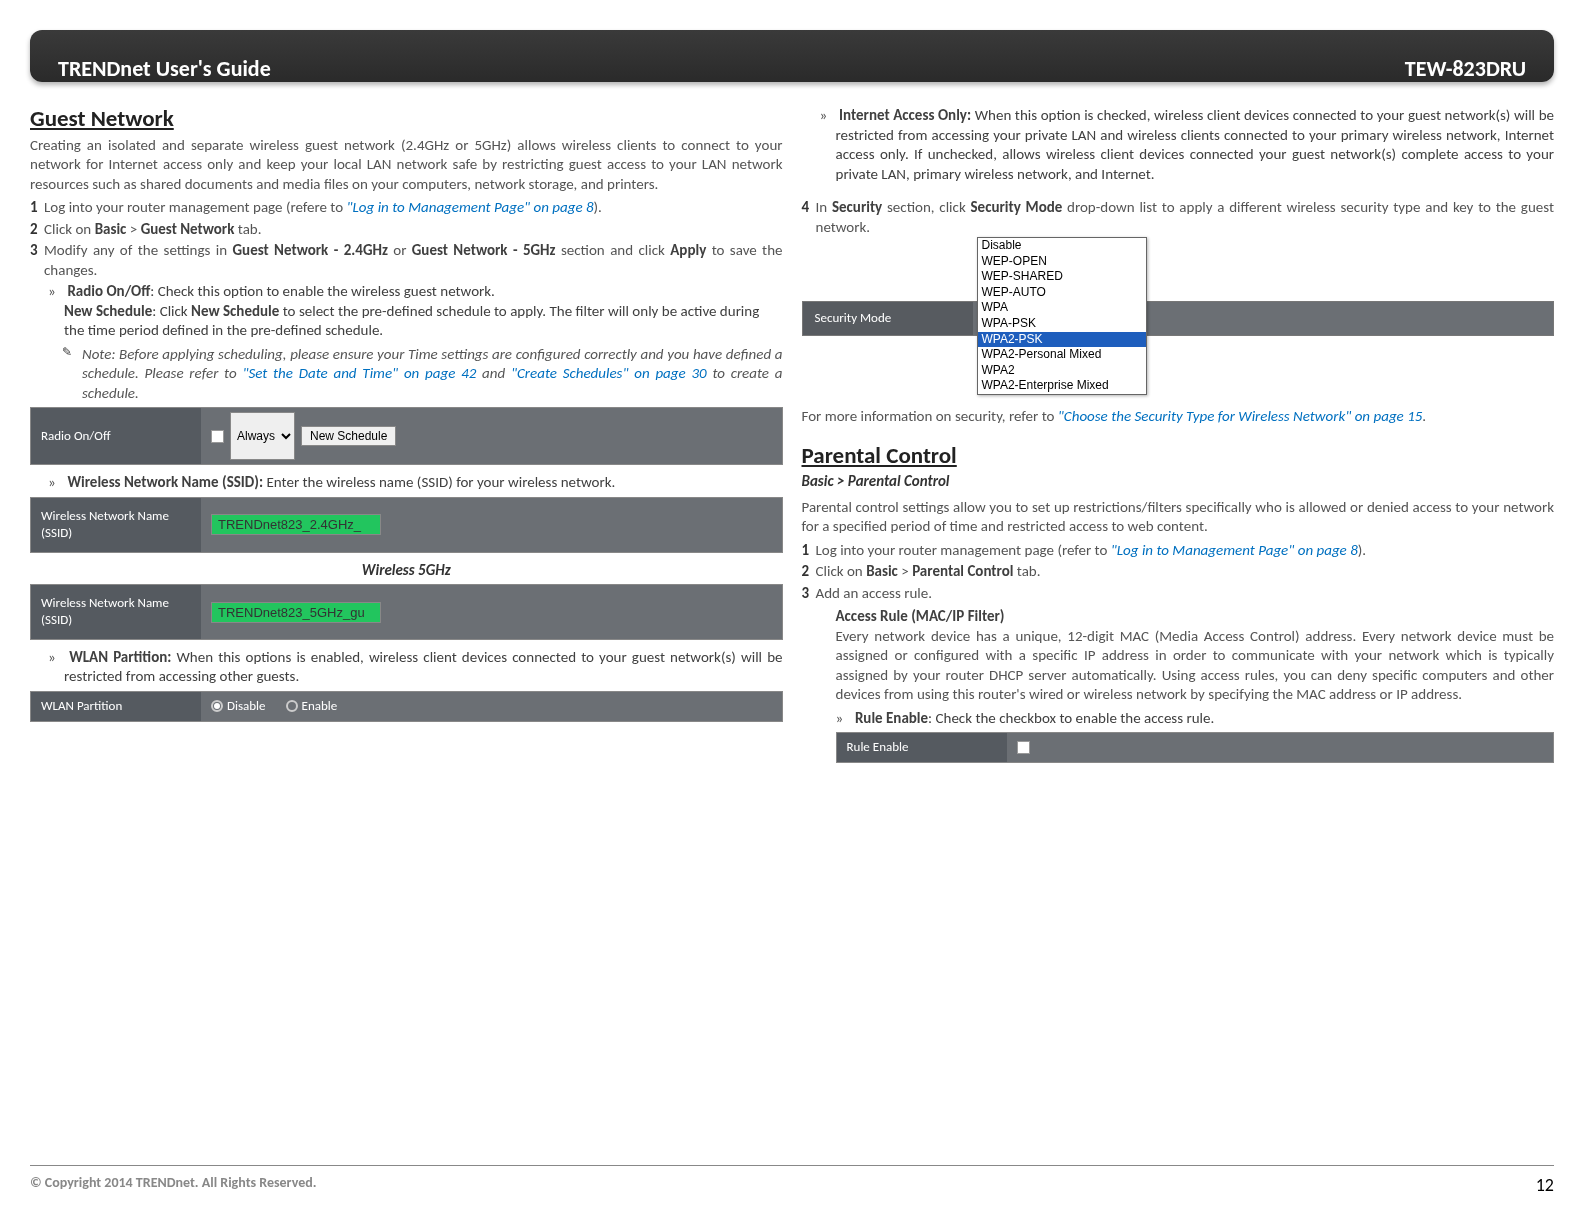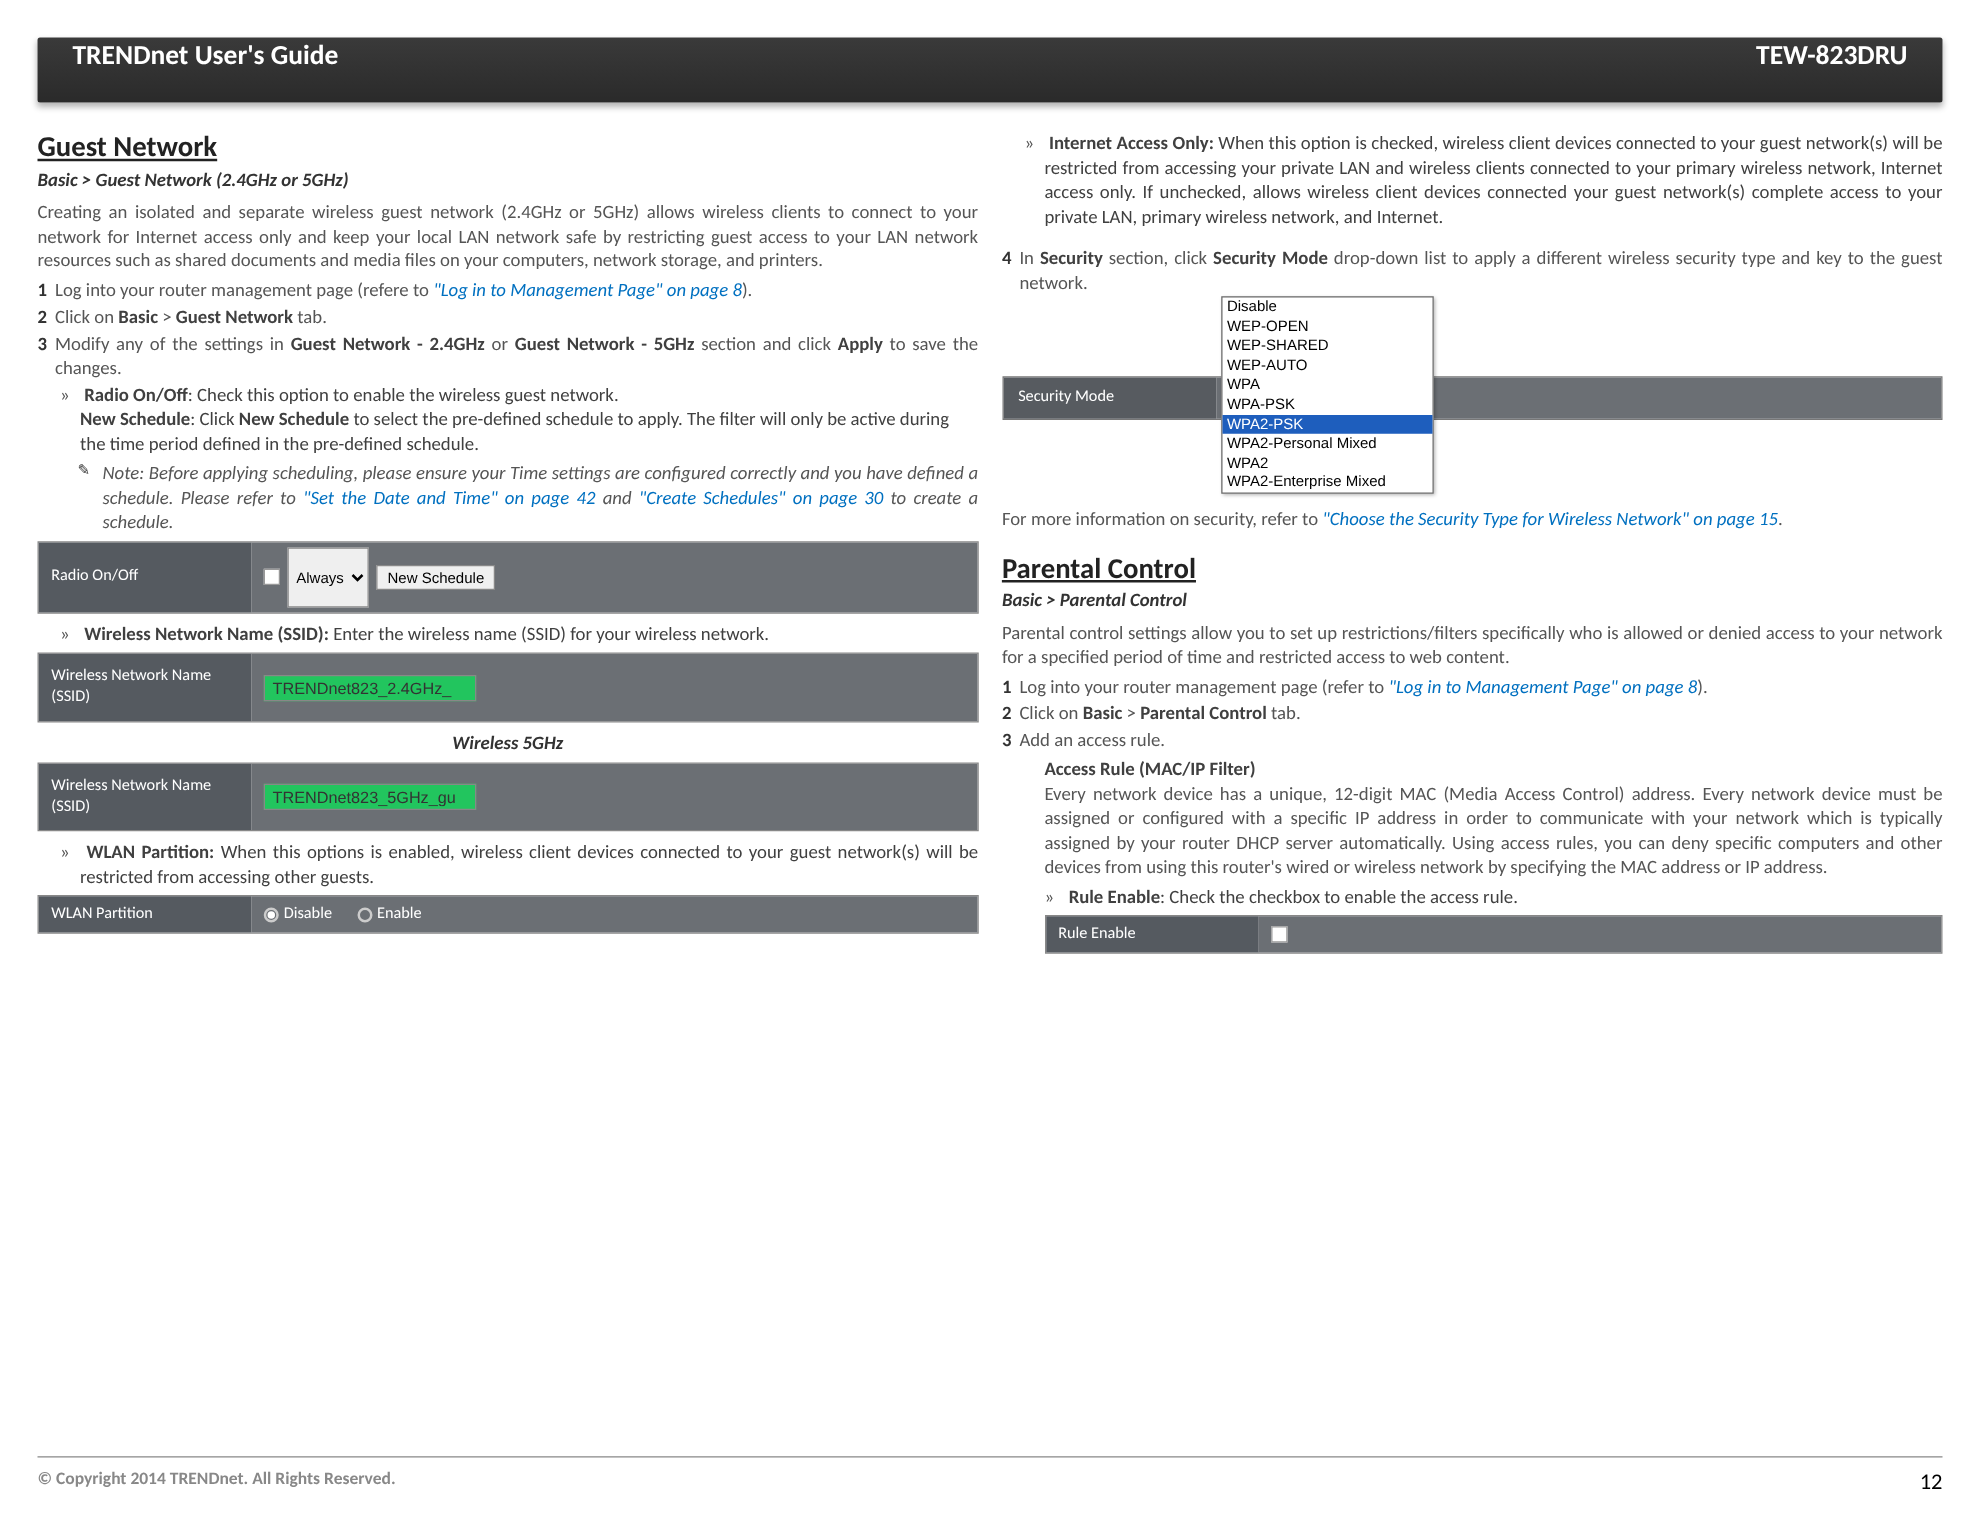--- a/index.html
+++ b/index.html
@@ -13,25 +13,25 @@
     position: relative;
     padding: 30px 30px 0 30px;
   }
   .header {
     background: #333;
     background: linear-gradient(to bottom, #3a3a3a 0%, #2a2a2a 100%);
     color: #fff;
     height: 52px;
     display: flex;
     justify-content: space-between;
-    align-items: flex-start;
+    align-items: flex-end;
     padding: 0 28px;
     margin-bottom: 22px;
     box-shadow: 0 3px 5px rgba(0,0,0,.3);
-    border-radius: 2px;
+    border-radius: 12px;
   }
   .header-left { font-size: 22px; font-weight: bold; }
   .header-right { font-size: 22px; font-weight: bold; }
   .columns {
     display: flex;
     gap: 19px;
   }
   .col {
     width: 50%;
     line-height: 1.3;
@@ -174,21 +174,20 @@
 
 <div class="header">
   <div class="header-left">TRENDnet User's Guide</div>
   <div class="header-right">TEW-823DRU</div>
 </div>
 
 <div class="columns">
 
   <div class="col">
     <h1 class="section">Guest Network</h1>
-    <div class="breadcrumb">Basic &gt; Guest Network (2.4GHz or 5GHz)</div>
     <p class="body">Creating an isolated and separate wireless guest network (2.4GHz or 5GHz) allows wireless clients to connect to your network for Internet access only and keep your local LAN network safe by restricting guest access to your LAN network resources such as shared documents and media files on your computers, network storage, and printers.</p>
 
     <div class="numlist">
       <div class="numitem">
         <div class="num">1</div>
         <div class="txt">
           <span>Log into your router management page (refere to </span><span class="link">"Log in to Management Page" on page 8</span><span>).</span>
         </div>
       </div>
       <div class="numitem">

